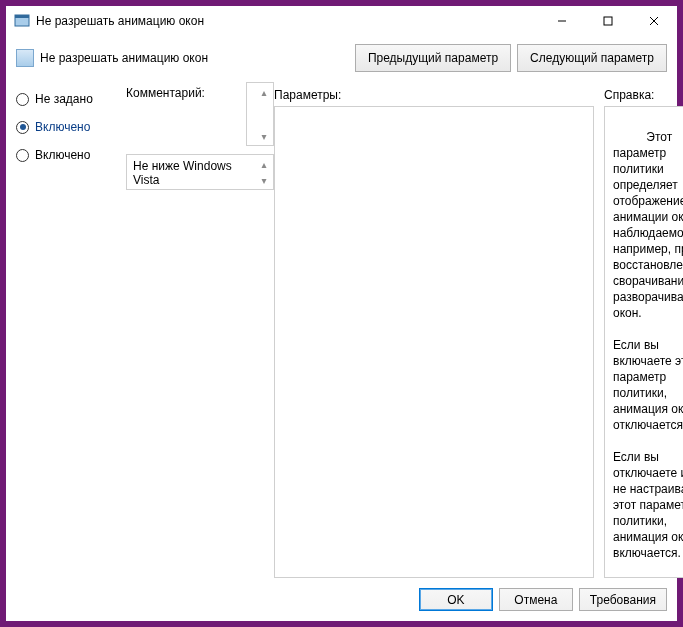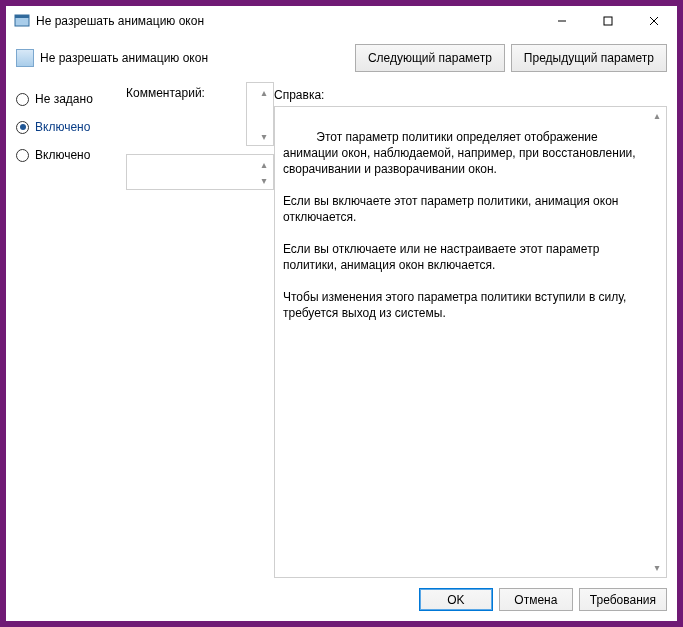--- a/index.html
+++ b/index.html
@@ -244,22 +244,22 @@
             <line x1="1" y1="1" x2="9" y2="9" stroke-width="1"></line>
             <line x1="9" y1="1" x2="1" y2="9" stroke-width="1"></line>
           </svg>
       </div>
     </div>
   </div>
 
   <div class="header">
     <span class="hicon"></span>
     <span class="htitle">Не разрешать анимацию окон</span>
+    <button class="navbtn">Предыдущий параметр</button>
     <button class="navbtn">Следующий параметр</button>
-    <button class="navbtn">Предыдущий параметр</button>
   </div>
 
   <div class="content">
 
     <div class="toprow">
 
       <div class="radiocol">
         <div class="radio">
           <span class="dot"></span>
           <span>Не задано</span>
@@ -278,28 +278,35 @@
         <div class="fieldrow">
           <div class="lbl">Комментарий:</div>
           <div class="textbox comment">
             <span></span>
             <span class="scroll-up">▴</span>
             <span class="scroll-down">▾</span>
           </div>
         </div>
         <div class="fieldrow">
           <div class="textbox req">
+            <span>Не ниже Windows Vista</span>
             <span class="scroll-up">▴</span>
             <span class="scroll-down">▾</span>
           </div>
         </div>
       </div>
     </div>
 
     <div class="lower">
+      <div class="col params">
+        <div class="colhdr">Параметры:</div>
+        <div class="panel">
+          <span></span>
+        </div>
+      </div>
       <div class="col help">
         <div class="colhdr">Справка:</div>
         <div class="panel">
           <span>Этот параметр политики определяет отображение анимации окон, наблюдаемой, например, при восстановлении, сворачивании и разворачивании окон.
 
 Если вы включаете этот параметр политики, анимация окон отключается.
 
 Если вы отключаете или не настраиваете этот параметр политики, анимация окон включается.
 
 Чтобы изменения этого параметра политики вступили в силу, требуется выход из системы.</span>

